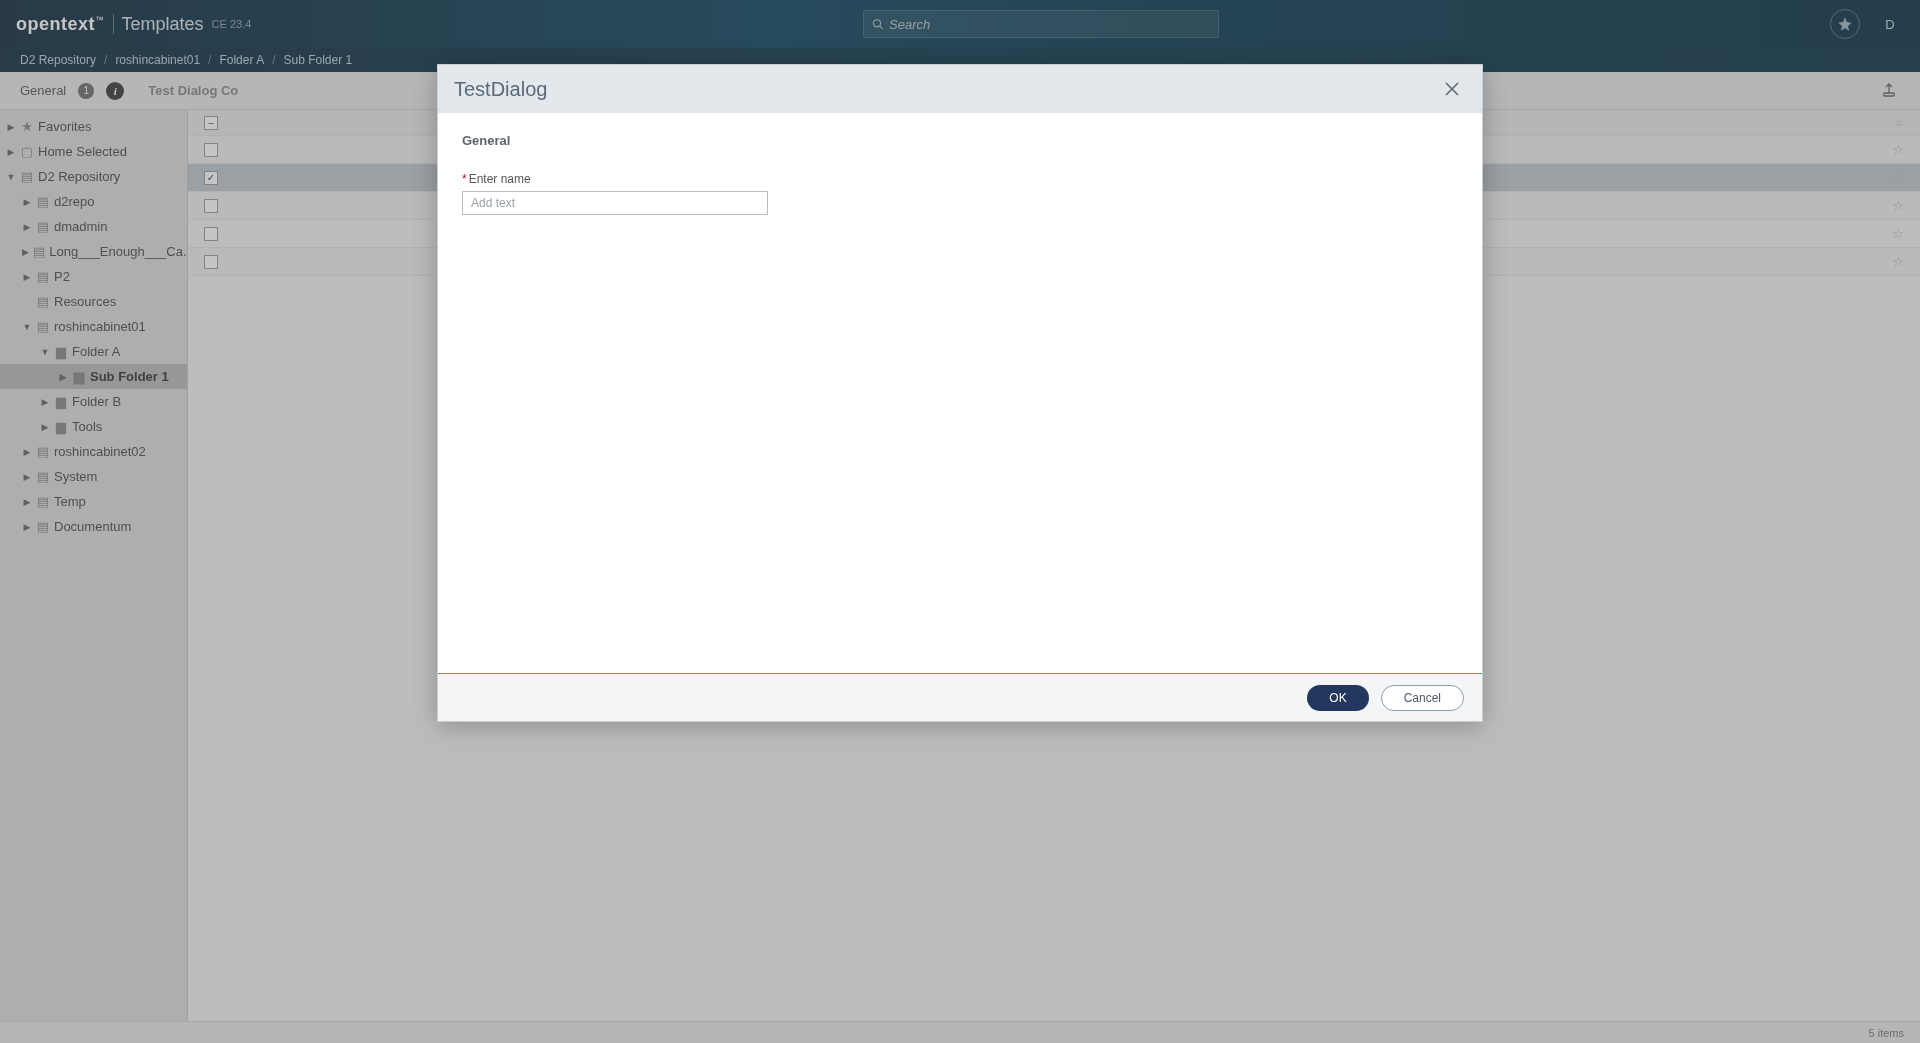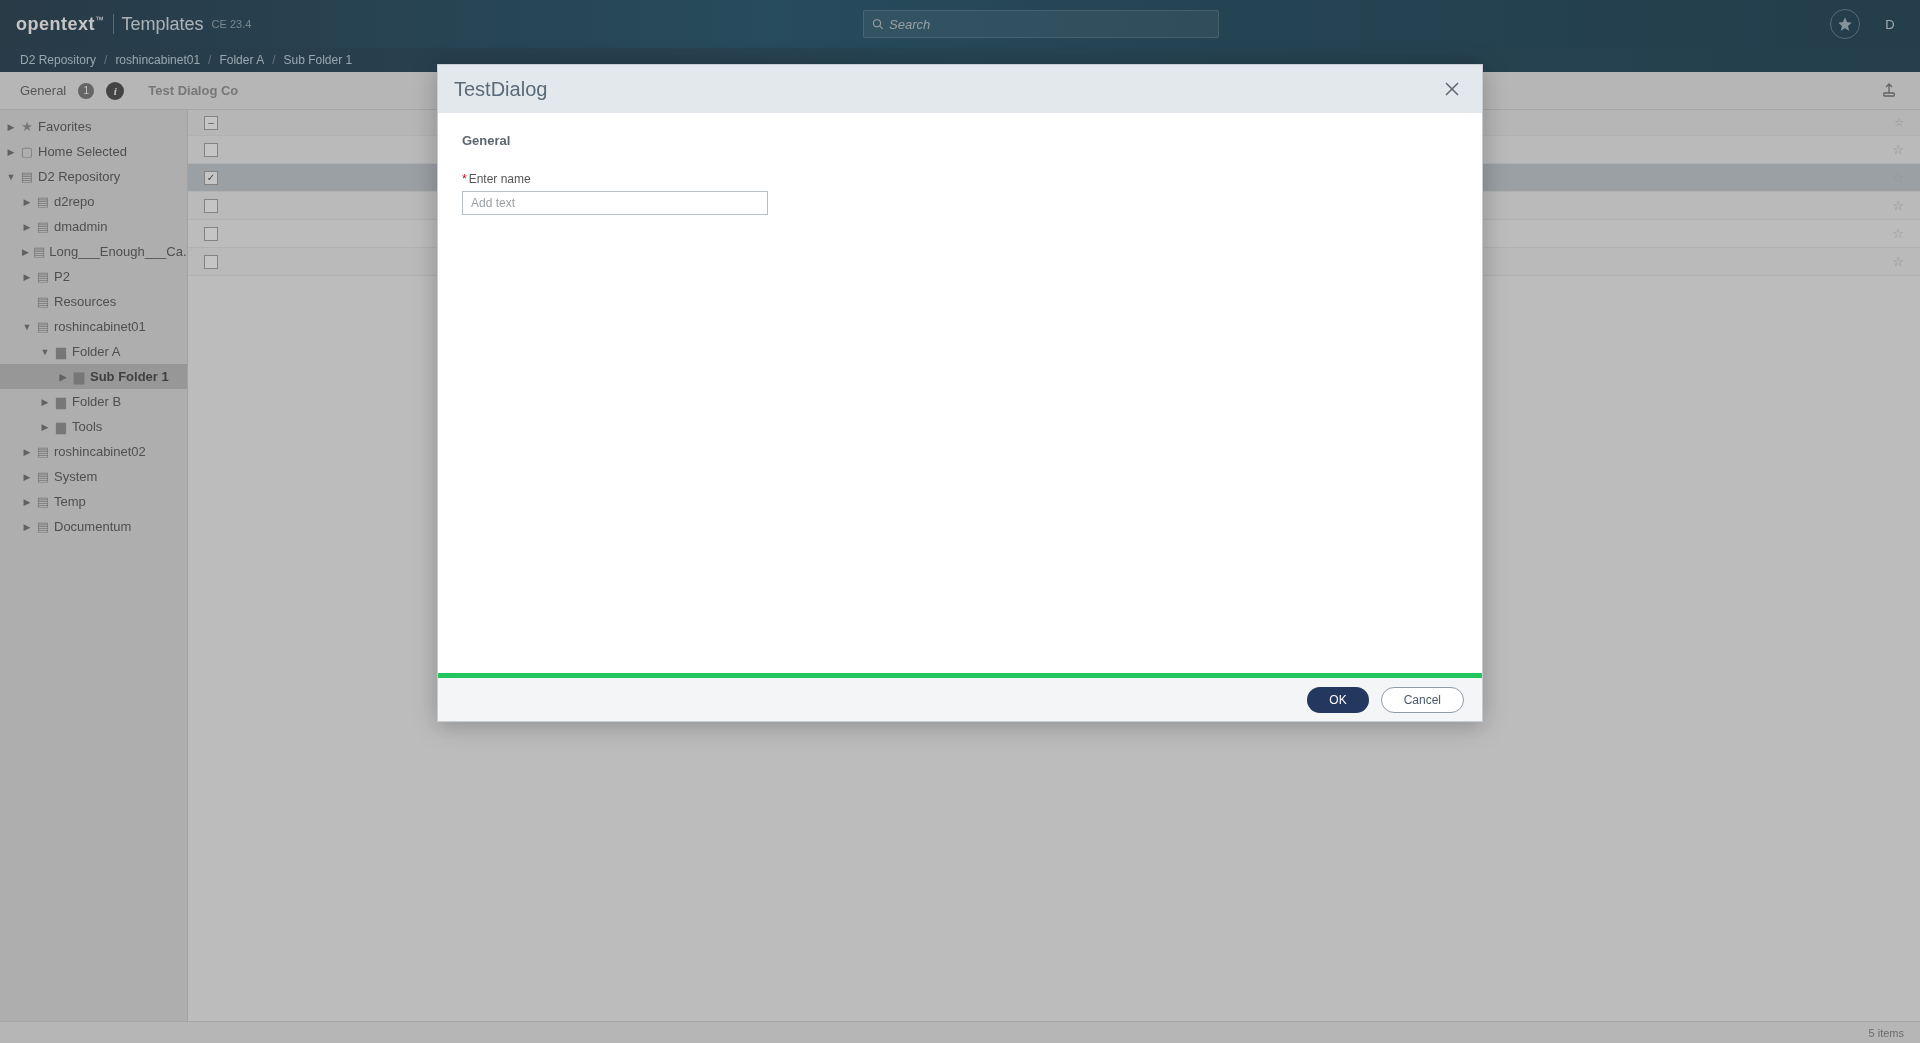--- a/index.html
+++ b/index.html
@@ -95,21 +95,21 @@
   .dialog-title { font-size: 20px; color: #596a78; }
   .close-x { font-size: 20px; color:#5e6a74; cursor:pointer; padding: 4px 6px;}
   .dialog-body { padding: 20px 24px; min-height: 560px; }
   .section-title { font-size: 13px; font-weight: 700; color:#5c666f; margin-bottom: 24px;}
   .field-label { font-size: 12px; color:#555; margin-bottom: 5px;}
   .field-label .req { color:#d0021b; margin-right: 2px;}
   .text-input {
     width: 306px; height: 24px; border: 1px solid #b8bfc4; padding: 0 8px; font-size: 12px; color:#333;
   }
   .text-input::placeholder { color:#9aa0a5;}
-  .dialog-foot { height: 48px; background: #f3f5f6; border-top: 5px solid #22c55e; display:flex; align-items:center; justify-content:flex-end; padding: 0 18px; gap: 12px;}
+  .dialog-foot { height: 48px; background: #f3f5f6; border-top: 1px solid #22c55e; display:flex; align-items:center; justify-content:flex-end; padding: 0 18px; gap: 12px;}
   .btn { height: 26px; padding: 0 22px; border-radius: 13px; font-size: 12px; cursor:pointer; display:flex;align-items:center;}
   .btn-primary { background:#23375f; color:#fff; border:none;}
   .btn-secondary{ background:#fff; border:1px solid #8f9ca9; color:#4a5a6a;}
 
   svg { display:block;}
 </style>
 </head>
 <body>
 
 <div class="topbar">

